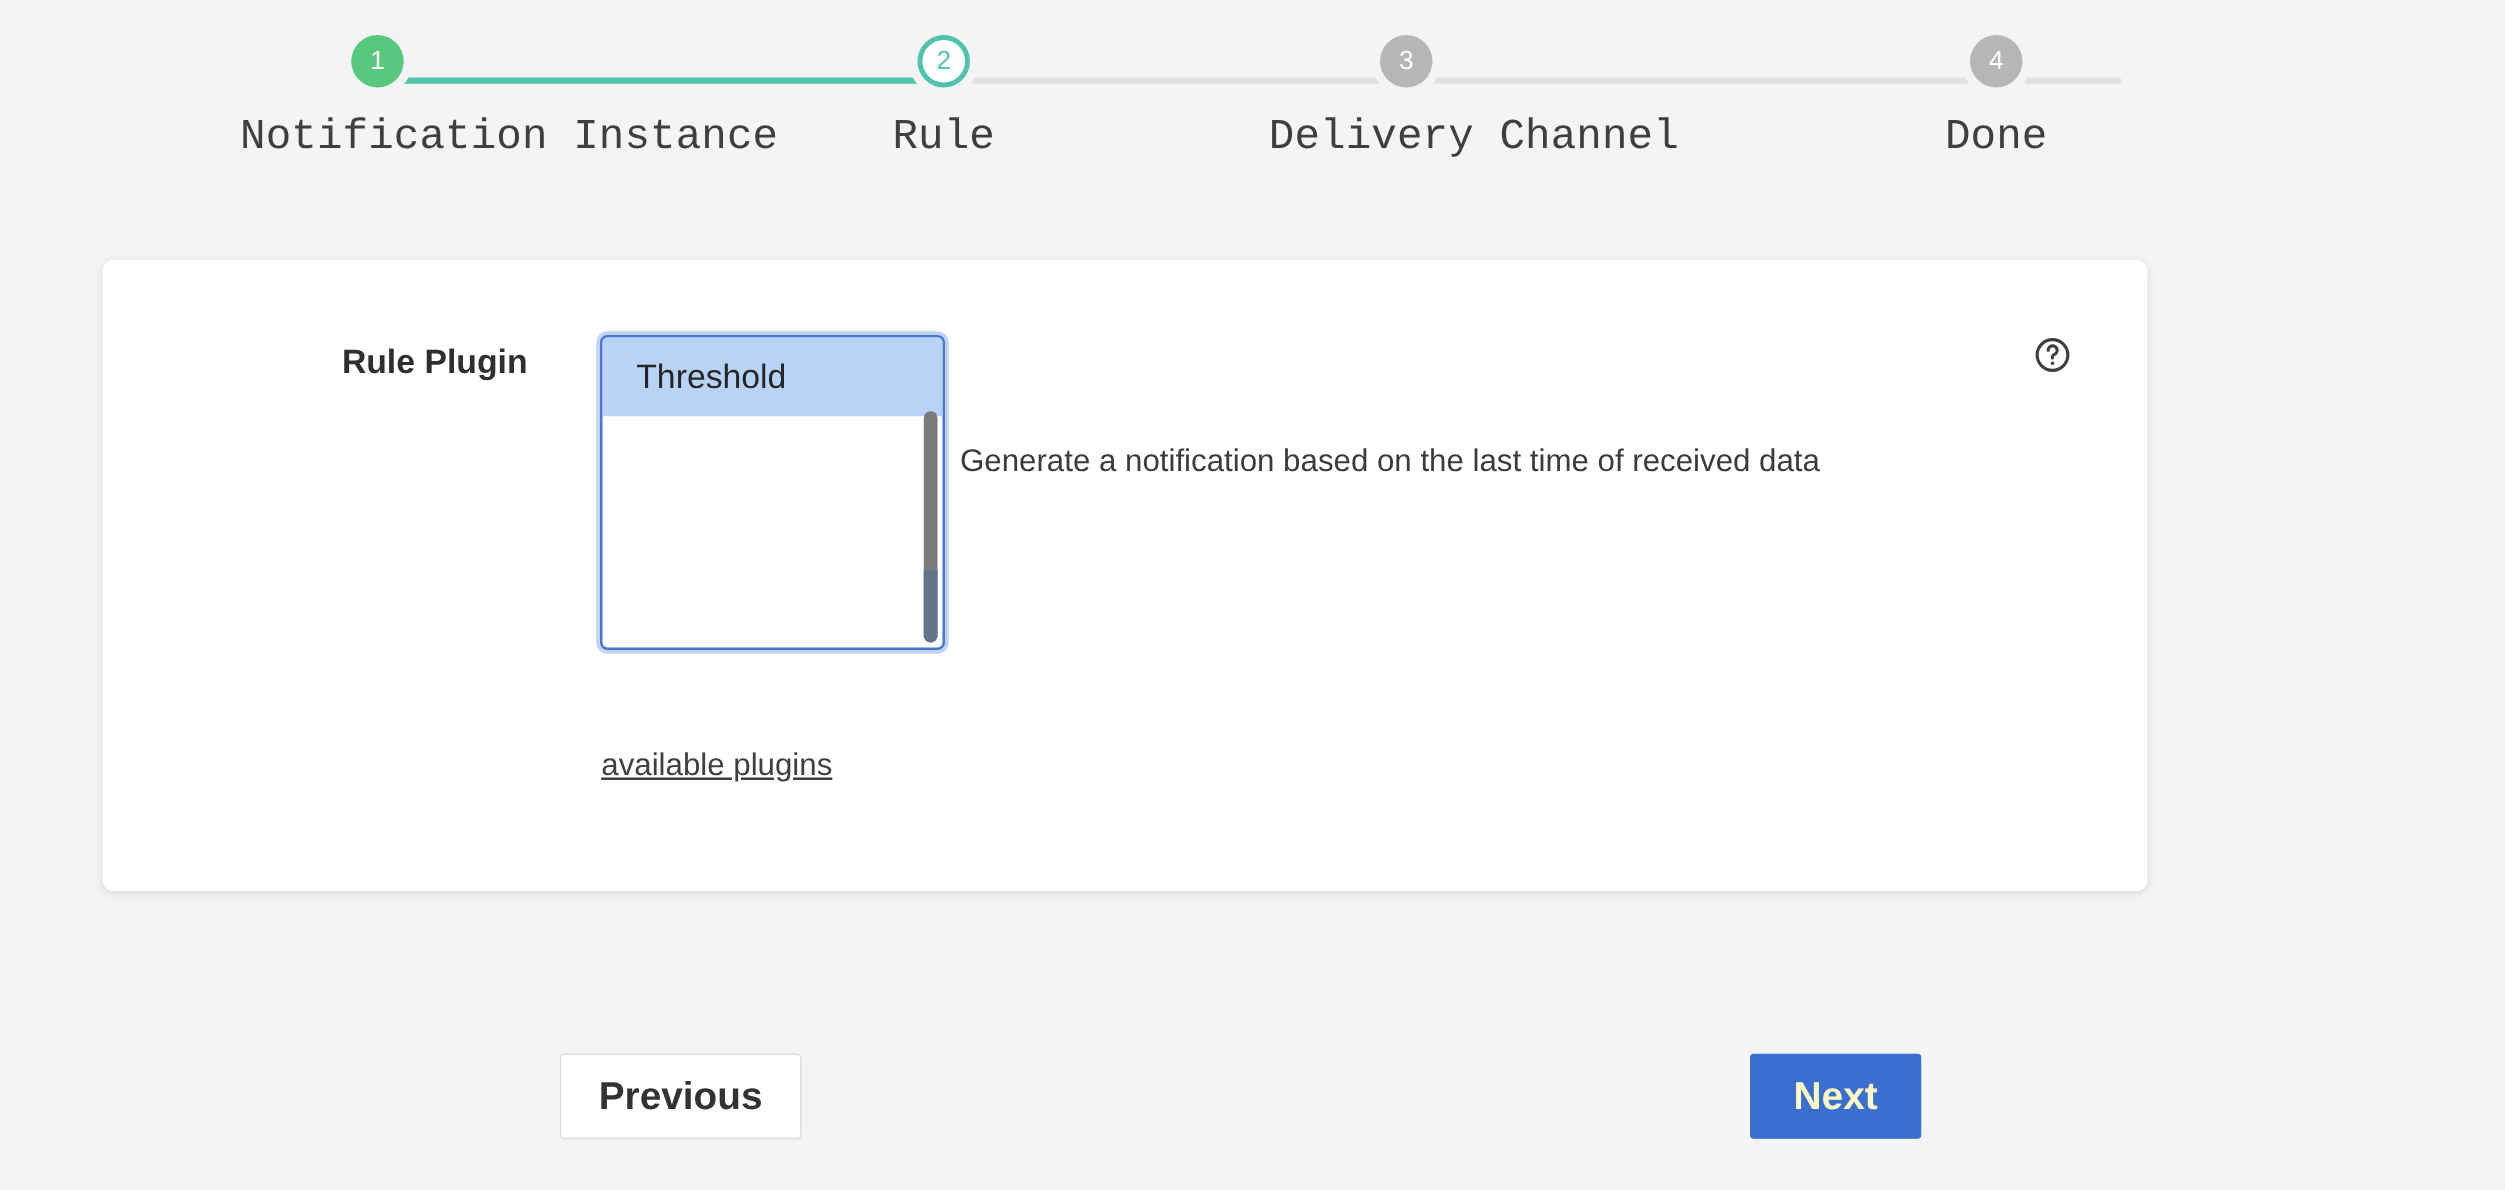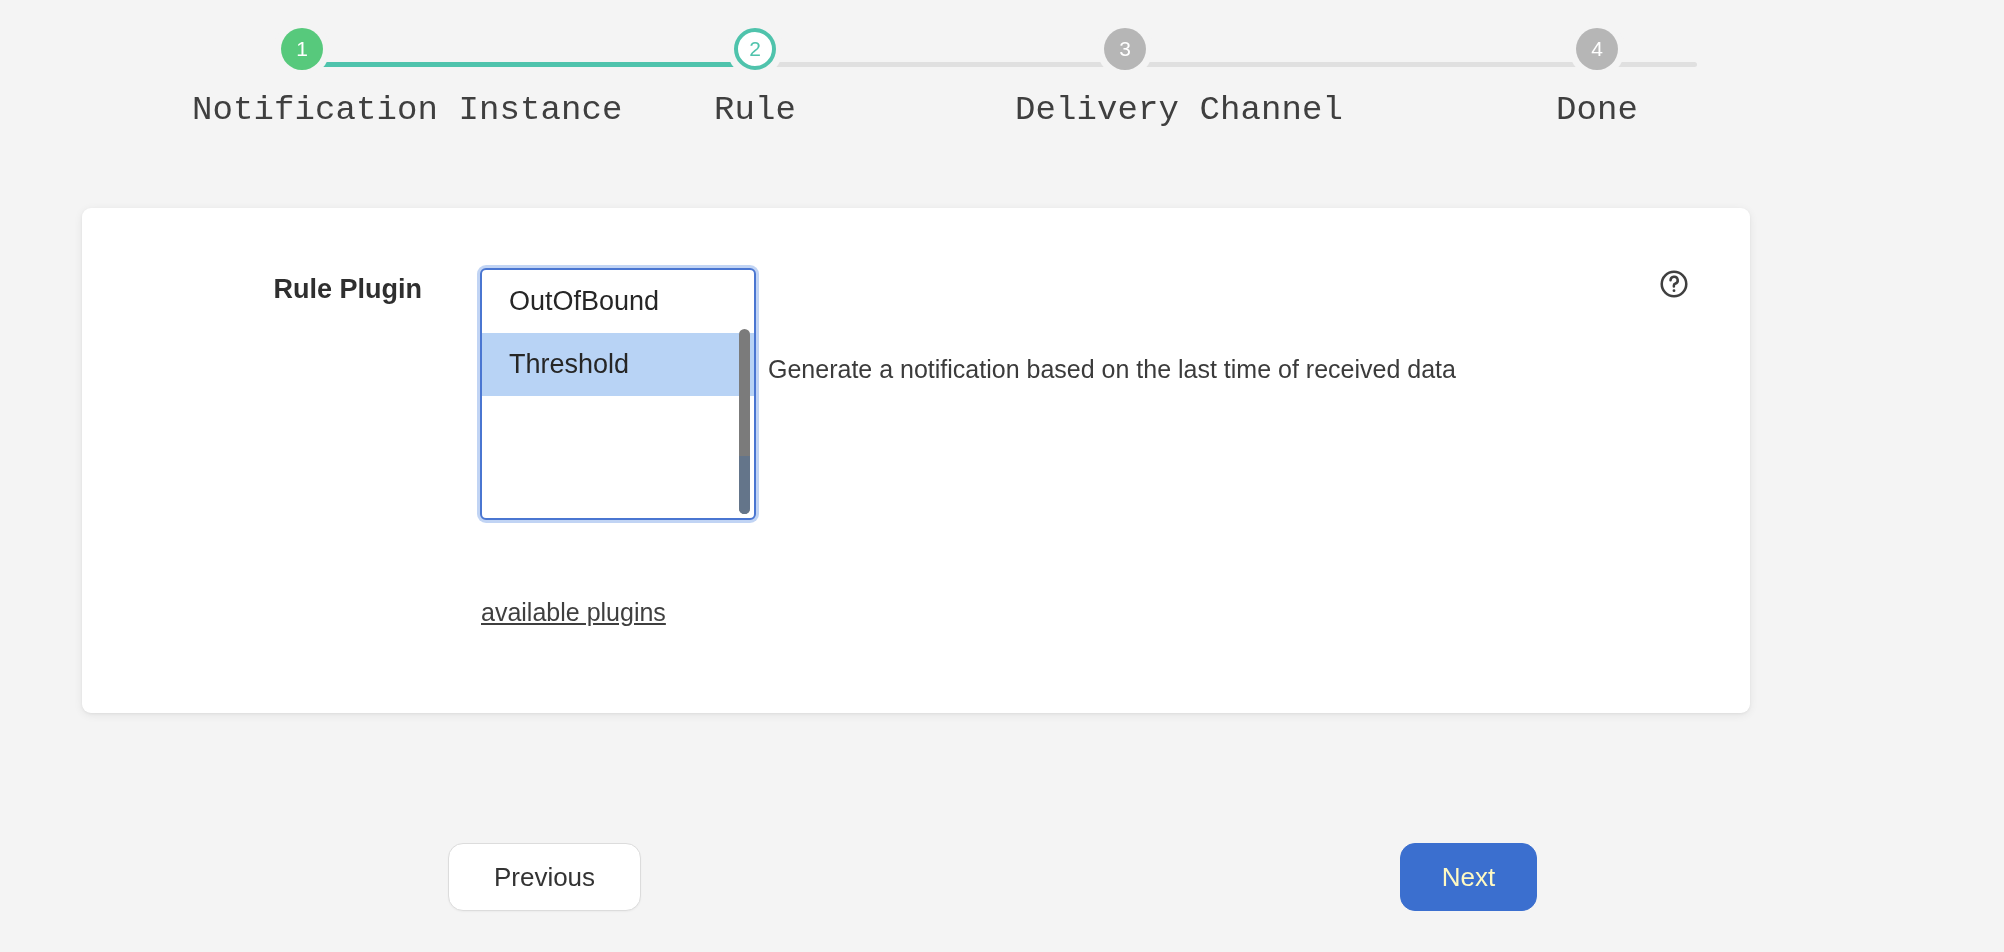--- a/index.html
+++ b/index.html
@@ -93,21 +93,20 @@
   
   .card {
     position: absolute;
     left: 82px;
     top: 208px;
     width: 1636px;
     height: 505px;
     background: #ffffff;
     border-radius: 9px;
     box-shadow: 0 2px 10px rgba(0,0,0,0.07), 0 1px 3px rgba(0,0,0,0.05);
-    padding-left: 32px;
   }
 
   .field-label {
     position: absolute;
     left: 150px;
     top: 66px;
     width: 190px;
     text-align: right;
     font-size: 27px;
     font-weight: bold;
@@ -196,27 +195,28 @@
     font-size: 25px;
     color: #3f3f3f;
     text-decoration: underline;
     cursor: pointer;
     margin-top: 22px;
   }
 
   
   .btn {
     position: absolute;
-    font-size: 26px;
-    border-radius: 15px;
+    font-size: 31px;
+    border-radius: 3px;
     display: flex;
     align-items: center;
     justify-content: center;
     box-sizing: border-box;
     cursor: pointer;
+    font-weight: bold;
   }
   .btn-prev {
     left: 448px;
     top: 843px;
     width: 193px;
     height: 68px;
     background: #ffffff;
     color: #333333;
     border: 1px solid #dcdcdc;
     box-shadow: 0 1px 2px rgba(0,0,0,0.04);
@@ -266,21 +266,20 @@
   <div class="help-icon">
     <svg width="32" height="32" viewBox="0 0 24 24" fill="none" stroke="currentColor" stroke-width="1.9">
       <circle cx="12" cy="12" r="9.2"></circle>
       <path d="M9.4 9.2a2.7 2.7 0 1 1 3.4 2.6c-.6.2-.9.8-.9 1.4v.6" stroke-linecap="round"></path>
       <circle cx="12" cy="17" r="1.05" fill="currentColor" stroke="none"></circle>
     </svg>
   </div>
 
   <div class="select-wrap">
     <div class="listbox">
-      <div class="opt">OutOfBound</div>
       <div class="opt selected">Threshold</div>
 
       <div class="lb-scrollbar">
         <div class="lb-thumb"></div>
         <div class="lb-thumb-lower"></div>
       </div>
     </div>
   </div>
 
   <div class="desc">Generate a notification based on the last time of received data</div>

